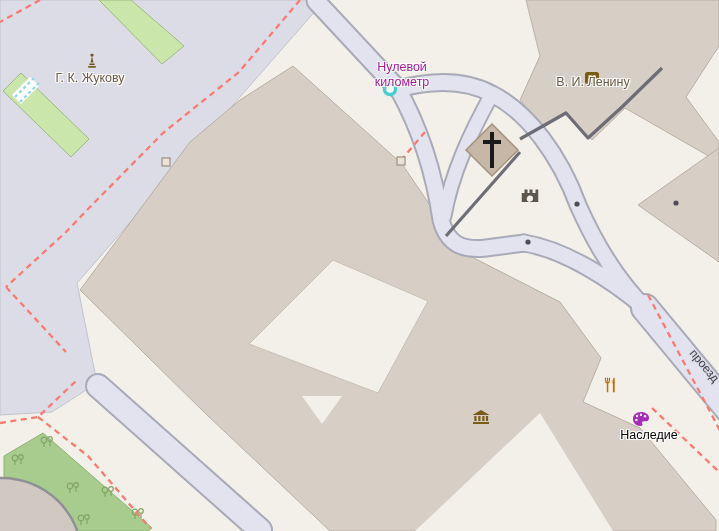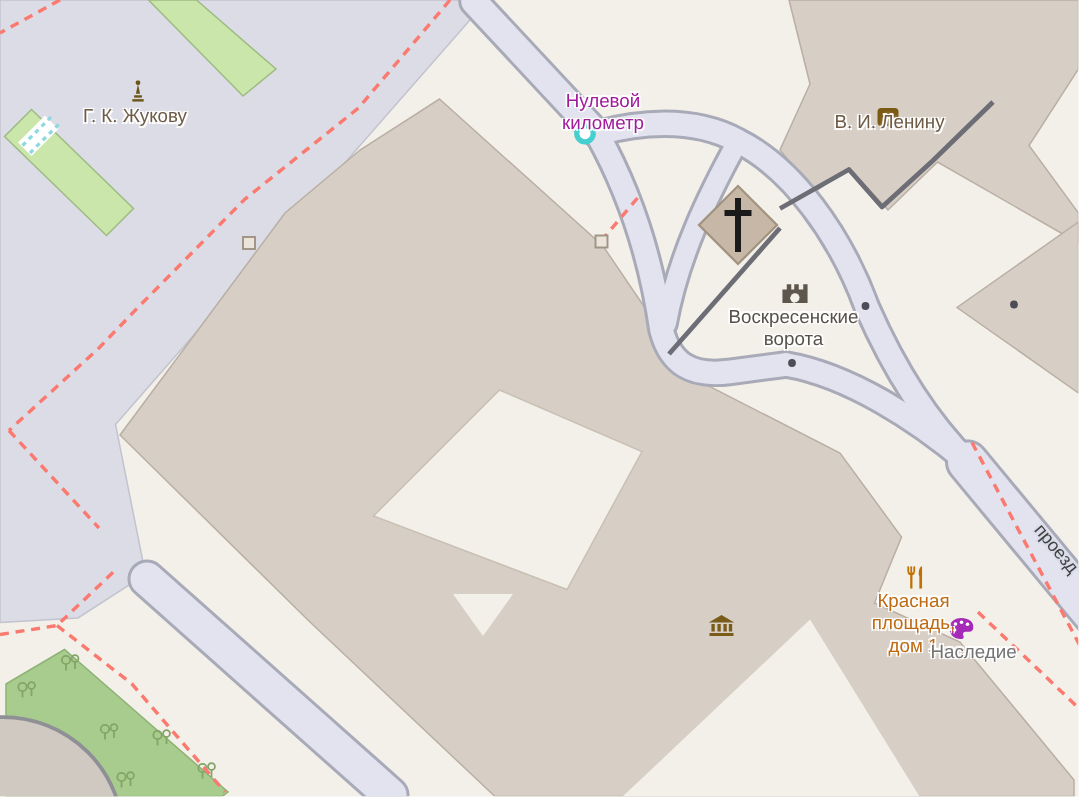--- a/index.html
+++ b/index.html
@@ -14,21 +14,21 @@
     position:absolute;transform:translate(-50%,-50%);
     text-align:center;white-space:nowrap;
     font-size:12.5px;line-height:15px;
     text-shadow:-1px -1px 0 #fff,1px -1px 0 #fff,-1px 1px 0 #fff,1px 1px 0 #fff,0 0 3px #fff;
     pointer-events:none;
   }
   .lbl-brown{color:#6d5b45;}
   .lbl-magenta{color:#a11b9b;}
   .lbl-grey{color:#57514b;}
   .lbl-orange{color:#bf6a12;}
-  .lbl-purple{color:#737373;}
+  .lbl-purple{color:#000000;}
   .lbl-street{
     color:#414141;font-size:12px;
     transform:translate(-50%,-50%) rotate(50deg);
     text-shadow:-1px -1px 0 #d8dae8,1px -1px 0 #d8dae8,-1px 1px 0 #d8dae8,1px 1px 0 #d8dae8;
   }
   .icon{position:absolute;transform:translate(-50%,-50%);pointer-events:none;}
 </style>
 </head>
 <body>
 
@@ -207,29 +207,20 @@
 
   <div class="label lbl-brown" style="left:90px;top:78px">Г. К. Жукову</div>
 
   <div class="label lbl-magenta" style="left:402px;top:75px">
     <div>Нулевой</div>
     <div>километр</div>
   </div>
 
   <div class="label lbl-brown" style="left:593px;top:82px">В. И. Ленину</div>
 
-  <div class="label lbl-grey" style="left:529px;top:219px">
-    <div>Воскресенские</div>
-    <div>ворота</div>
-  </div>
-
-
-  <div class="label lbl-orange" style="left:609px;top:416px">
-    <div>Красная</div>
-    <div>площадь,</div>
-    <div>дом 1</div>
-  </div>
+
+
 
   <div class="label lbl-purple" style="left:649px;top:435px">Наследие</div>
 
   <div class="label lbl-street" style="left:704px;top:366px">проезд</div>
 
 </div>
 
 </body></html>

